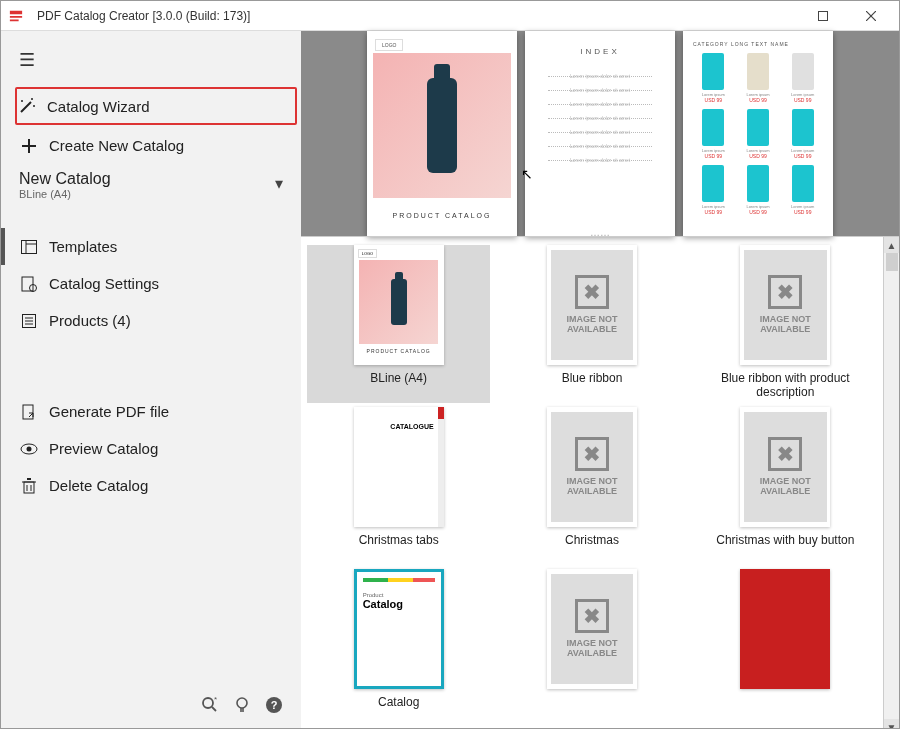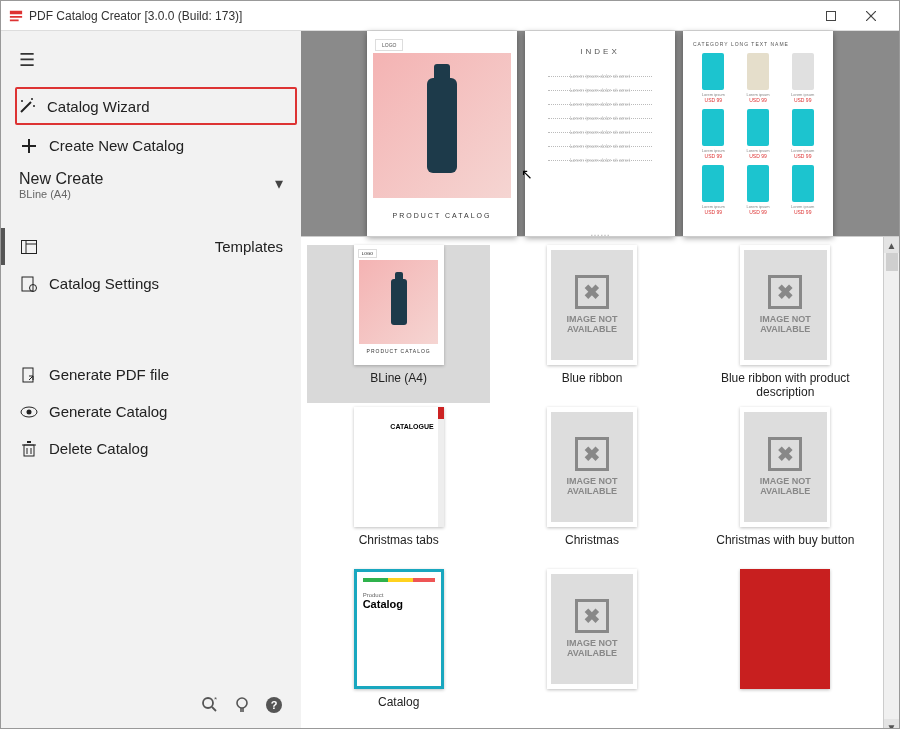--- a/index.html
+++ b/index.html
@@ -1,33 +1,33 @@
 <!DOCTYPE html>
 <html><head>
 <meta charset="utf-8">
 <style>
 * { box-sizing: border-box; margin: 0; padding: 0; font-family: "Segoe UI", Arial, sans-serif; }
 body { width: 900px; height: 729px; overflow: hidden; background: #f0f0f0; border: 1px solid #999; position: relative; }
 
 
-.titlebar { height: 30px; background: #fff; display: flex; align-items: center; padding: 0 8px; border-bottom: 1px solid #ddd; font-size: 12px; color: #333; }
+.titlebar { height: 30px; background: #fff; display: flex; align-items: center; padding: 0 8px; border-bottom: 1px solid #ddd; font-size: 12px; color: #333; gap: 8px; }
 .titlebar .appicon { width: 14px; height: 14px; margin-right: 6px; }
 .titlebar .spacer { flex: 1; }
 .titlebar .winbtn { width: 40px; height: 30px; display: flex; align-items: center; justify-content: center; color: #444; }
 
 
 .wrap { display: flex; height: calc(100% - 30px); }
 
 
 .sidebar { width: 300px; background: #f2f2f2; padding: 12px 0 0 0; display: flex; flex-direction: column; }
 .sidebar .hamburger { padding: 6px 18px 14px; font-size: 18px; color: #333; }
 .sidebar .item { display: flex; align-items: center; padding: 10px 18px; font-size: 15px; color: #222; cursor: pointer; gap: 10px; }
 .sidebar .item .icon { width: 20px; display: flex; align-items: center; justify-content: center; color: #333; }
 .sidebar .highlighted { border: 2px solid #d33; margin: 2px 4px 2px 14px; padding: 8px 4px 8px 0; border-radius: 2px; }
-.sidebar .active-indicator { border-left: 4px solid #555; padding-left: 14px; justify-content: space-between; }
+.sidebar .active-indicator { border-left: 4px solid #555; padding-left: 14px; }
 .sidebar .catalog-head { padding: 6px 18px 10px; }
 .sidebar .catalog-head .name { font-size: 16px; color: #222; }
 .sidebar .catalog-head .sub { font-size: 11px; color: #666; }
 .sidebar .catalog-head .chev { float: right; margin-top: 4px; color: #444; }
 .sidebar .gap { height: 18px; }
 .sidebar .biggap { height: 54px; }
 .sidebar .footer-icons { margin-top: auto; padding: 10px 18px; display: flex; gap: 16px; justify-content: flex-end; color: #555; font-size: 16px; }
 
 
 .content { flex: 1; display: flex; flex-direction: column; background: #fff; }
@@ -129,21 +129,21 @@
           <svg width="16" height="16">
             <line x1="8" y1="1" x2="8" y2="15" stroke="#222" stroke-width="2"></line>
             <line x1="1" y1="8" x2="15" y2="8" stroke="#222" stroke-width="2"></line>
           </svg>
         </span>
       <span>Create New Catalog</span>
     </div>
 
     <div class="catalog-head">
       <span class="chev">▾</span>
-      <div class="name">New Create</div>
+      <div class="name">New Catalog</div>
       <div class="sub">BLine (A4)</div>
     </div>
 
     <div class="gap"></div>
 
     <div class="item active-indicator">
       <span class="icon">
           <svg width="16" height="14">
             <rect x="0.5" y="0.5" width="15" height="13" fill="none" stroke="#222"></rect>
             <line x1="5" y1="0" x2="5" y2="14" stroke="#222"></line>
@@ -156,20 +156,31 @@
     <div class="item">
       <span class="icon">
           <svg width="16" height="16">
             <rect x="1" y="1" width="11" height="14" fill="none" stroke="#222"></rect>
             <circle cx="12" cy="12" r="3.5" fill="none" stroke="#222"></circle>
           </svg>
         </span>
       <span>Catalog Settings</span>
     </div>
 
+    <div class="item">
+      <span class="icon">
+          <svg width="16" height="16">
+            <rect x="1.5" y="1.5" width="13" height="13" fill="none" stroke="#222"></rect>
+            <line x1="4" y1="5" x2="12" y2="5" stroke="#222"></line>
+            <line x1="4" y1="8" x2="12" y2="8" stroke="#222"></line>
+            <line x1="4" y1="11" x2="12" y2="11" stroke="#222"></line>
+          </svg>
+        </span>
+      <span>Products (4)</span>
+    </div>
 
 
     <div class="biggap"></div>
 
     <div class="item">
       <span class="icon">
           <svg width="16" height="16">
             <rect x="2" y="1" width="10" height="14" fill="none" stroke="#222"></rect>
             <path d="M8 13 L12 9 M12 13 L12 9 L8 9" fill="none" stroke="#222"></path>
           </svg>
@@ -177,21 +188,21 @@
       <span>Generate PDF file</span>
     </div>
 
     <div class="item">
       <span class="icon">
           <svg width="18" height="12">
             <ellipse cx="9" cy="6" rx="8" ry="5" fill="none" stroke="#222"></ellipse>
             <circle cx="9" cy="6" r="2.5" fill="#222"></circle>
           </svg>
         </span>
-      <span>Generate Catalog</span>
+      <span>Preview Catalog</span>
     </div>
 
 
 
     <div class="item">
       <span class="icon">
           <svg width="14" height="16">
             <rect x="2" y="4" width="10" height="11" fill="none" stroke="#222"></rect>
             <line x1="0" y1="4" x2="14" y2="4" stroke="#222"></line>
             <line x1="5" y1="1" x2="9" y2="1" stroke="#222" stroke-width="2"></line>

